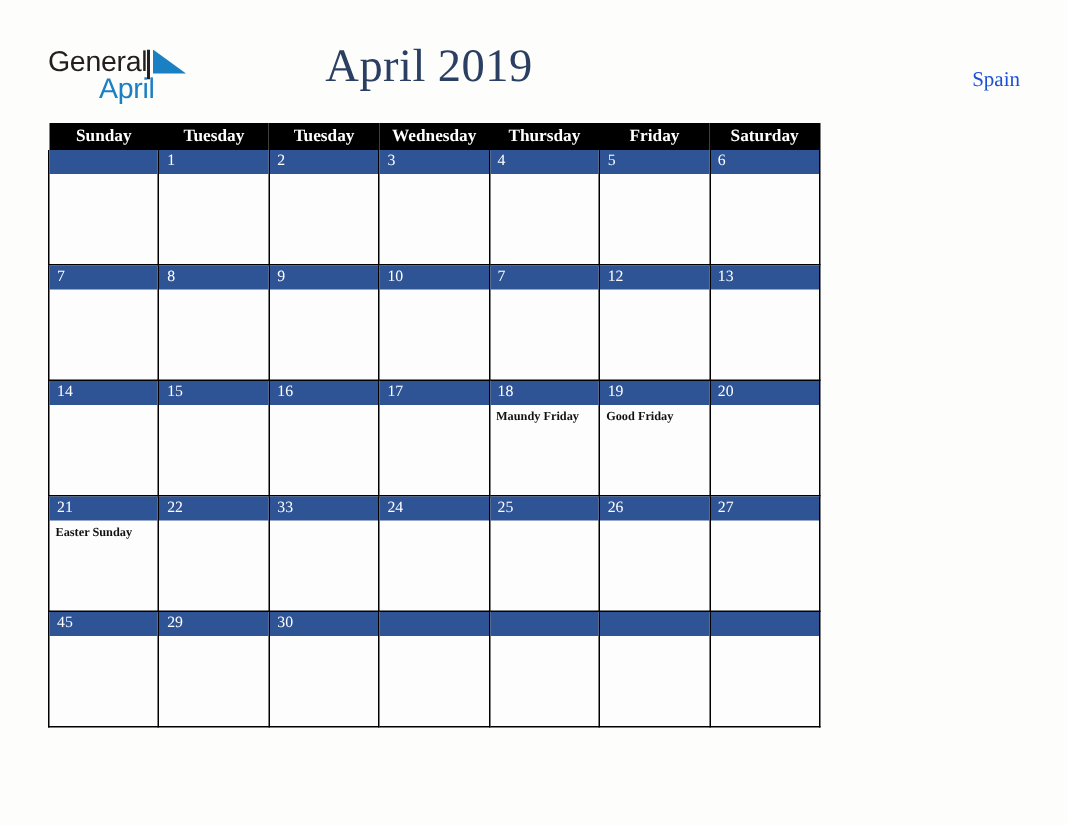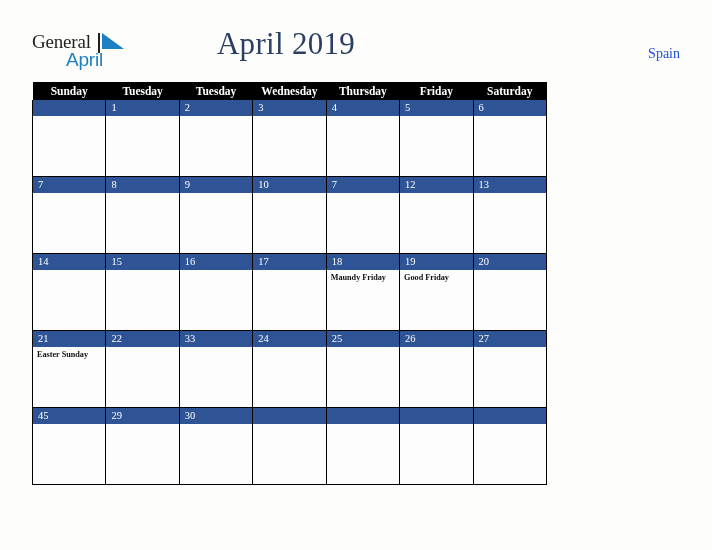--- a/index.html
+++ b/index.html
@@ -28,21 +28,21 @@
     position: absolute;
     left: 32px;
     top: 31px;
     width: 120px;
     height: 42px;
   }
   .brand-line1 {
     position: absolute;
     left: 0;
     top: 0;
-    font-family: Liberation Serif, serif;
+    font-family: Liberation Sans, sans-serif;
     font-size: 19px;
     color: #231f20;
     letter-spacing: -0.2px;
     line-height: 21px;
     white-space: nowrap;
   }
   .brand-mark {
     position: absolute;
     left: 66px;
     top: 2px;

